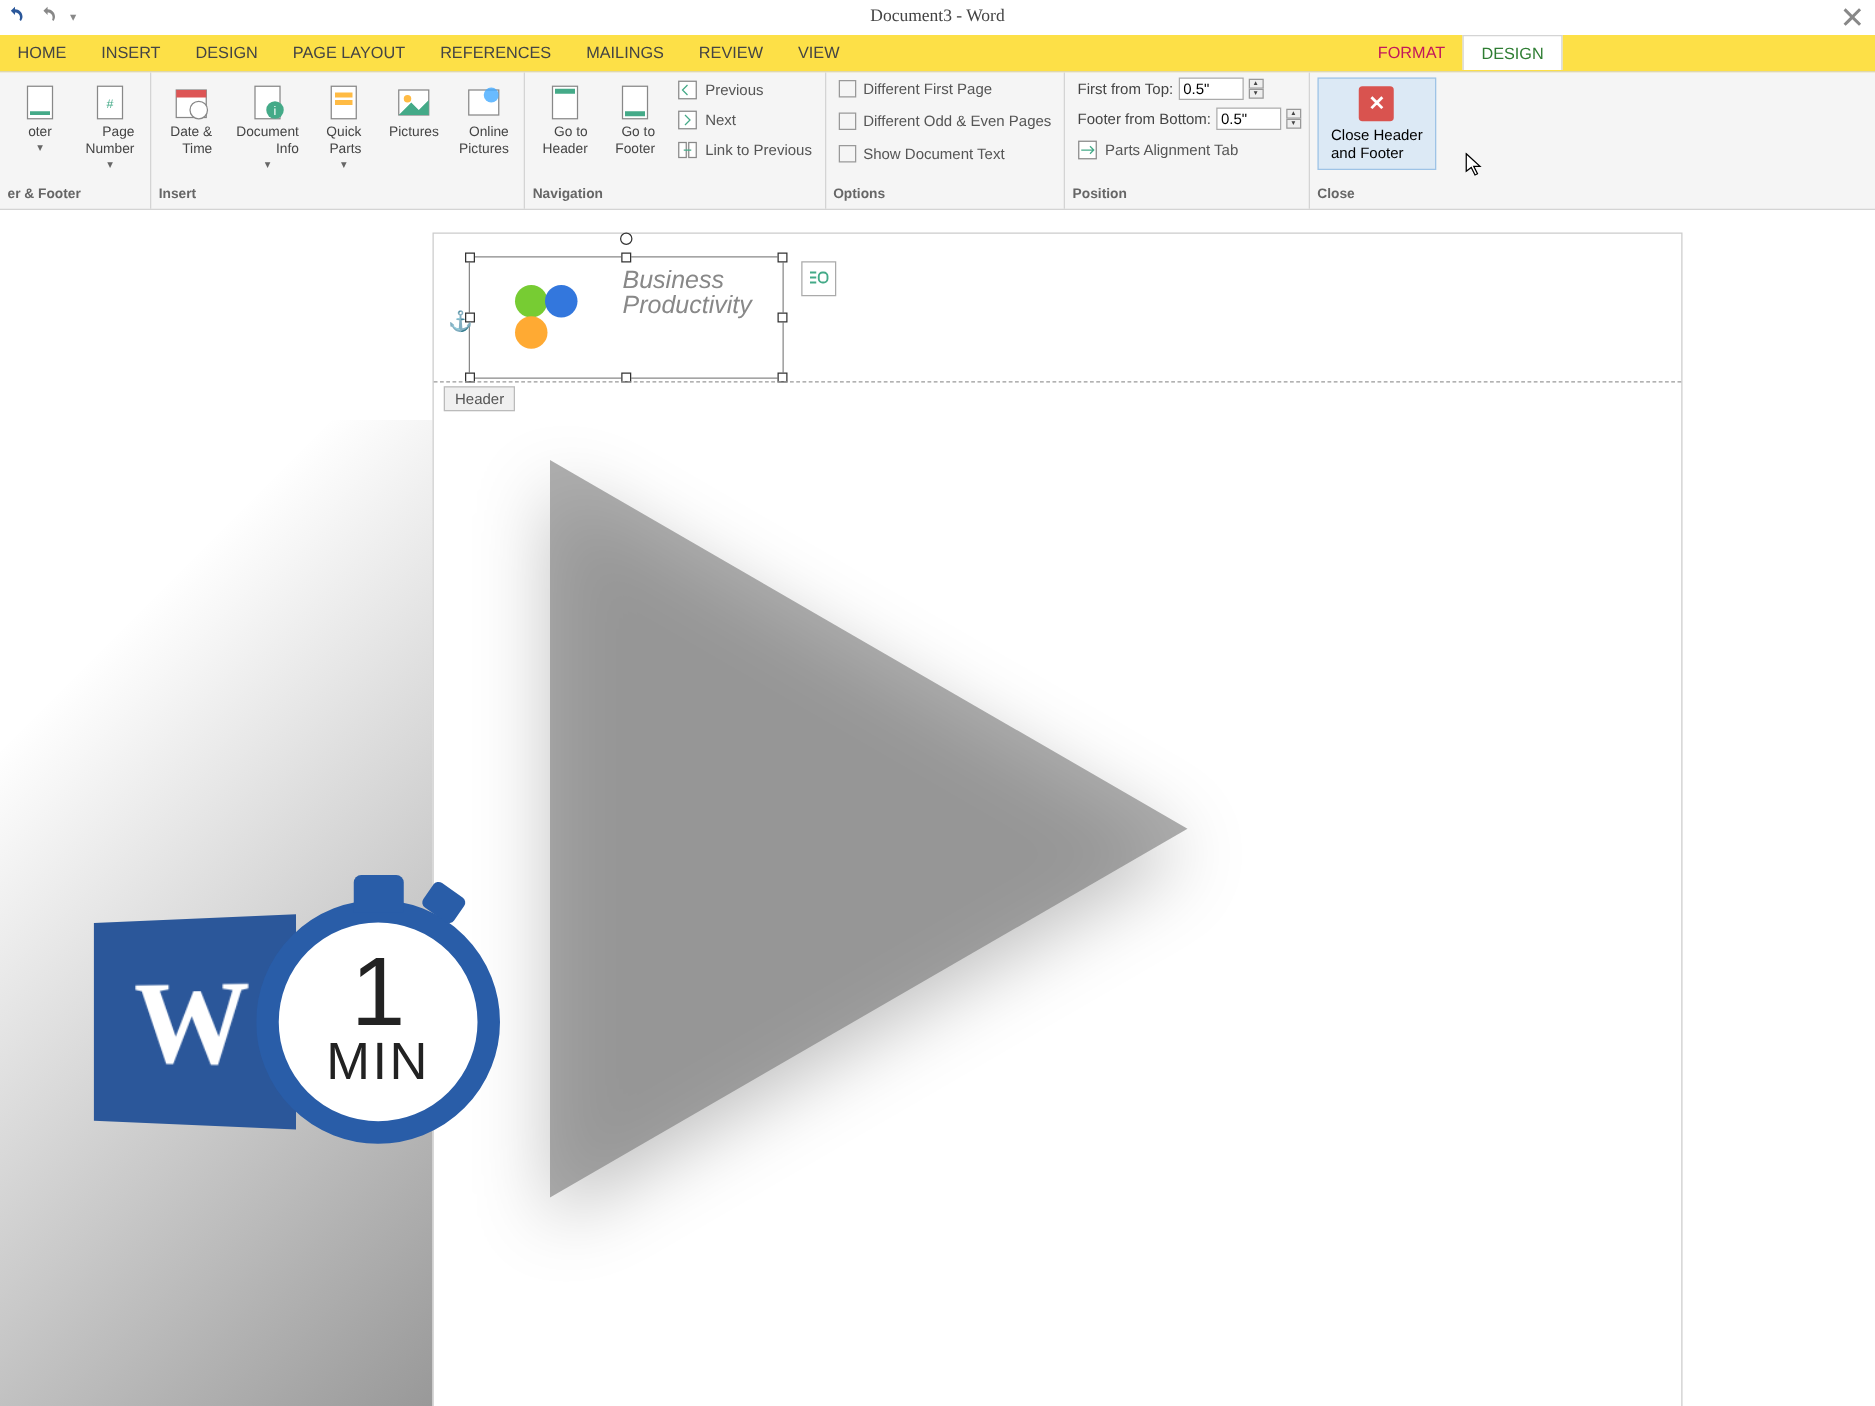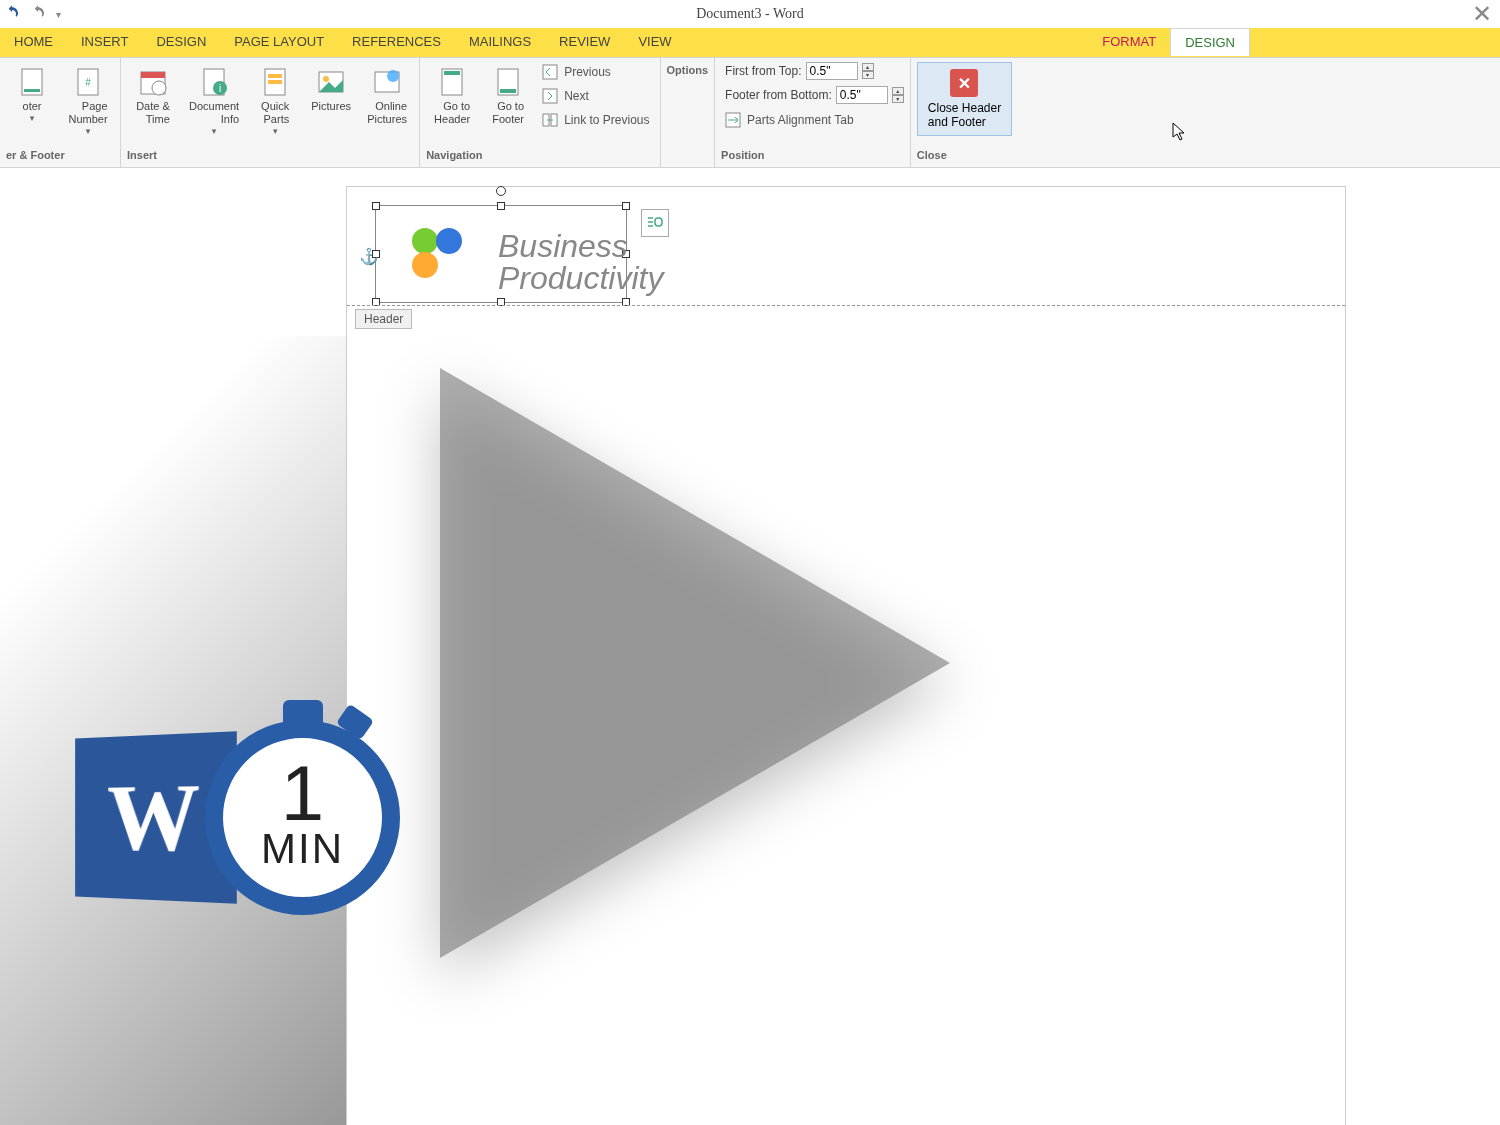--- a/index.html
+++ b/index.html
@@ -42,21 +42,21 @@
 .close-x { width: 28px; height: 28px; background: #d9534f; color: #fff; display: flex; align-items: center; justify-content: center; font-weight: bold; border-radius: 3px; }
 
 .canvas { position: absolute; top: 168px; left: 0; right: 0; bottom: 0; background: #fff; }
 .page { position: absolute; left: 346px; top: 18px; width: 1000px; height: 940px; background: #fff; border: 1px solid #ccc; }
 .sel-box { position: absolute; left: 28px; top: 18px; width: 252px; height: 98px; border: 1px solid #888; }
 .handle { position: absolute; width: 8px; height: 8px; background: #fff; border: 1px solid #333; }
 .rot { position: absolute; left: 50%; top: -20px; width: 10px; height: 10px; border: 1px solid #333; border-radius: 50%; background: #fff; transform: translateX(-50%); }
 .anchor-ic { position: absolute; left: 12px; top: 60px; color: #4a7fbf; font-size: 16px; }
 .logo-circ { width: 26px; height: 26px; border-radius: 50%; display: inline-block; }
 .logo-wrap { position: absolute; left: 36px; top: 22px; }
-.biz-text { font-family: cursive; font-style: italic; color: #888; font-size: 32px; position: absolute; left: 122px; top: 24px; line-height: 1; }
+.biz-text { font-family: cursive; font-style: italic; color: #888; font-size: 20px; position: absolute; left: 122px; top: 8px; line-height: 1; }
 .layout-btn { position: absolute; left: 294px; top: 22px; width: 28px; height: 28px; border: 1px solid #aaa; background: #fff; display: flex; align-items: center; justify-content: center; }
 .hdr-line { position: absolute; left: 0; right: 0; top: 118px; border-top: 1px dashed #999; }
 .hdr-tag { position: absolute; left: 8px; top: 122px; background: #f0f0f0; border: 1px solid #bbb; padding: 2px 8px; font-size: 12px; color: #555; }
 
 .play-tri { position: absolute; left: 440px; top: 200px; width: 0; height: 0; border-left: 510px solid rgba(120,120,120,0.6); border-top: 295px solid transparent; border-bottom: 295px solid transparent; filter: drop-shadow(0 20px 30px rgba(0,0,0,0.4)); }
 .gradient-bg { position: absolute; left: 0; top: 168px; width: 350px; height: 960px; background: linear-gradient(135deg, rgba(0,0,0,0) 20%, rgba(80,80,80,0.7) 100%); }
 
 .badge { position: absolute; left: 70px; bottom: 210px; display: flex; align-items: center; }
 .wlogo { width: 165px; height: 165px; background: #2b579a; display: flex; align-items: center; justify-content: center; transform: perspective(400px) rotateY(-12deg); }
 .wlogo span { color: #fff; font-size: 95px; font-weight: bold; font-family: Georgia, serif; }
@@ -233,20 +233,36 @@
                 <path d="M5 8 H11" stroke="#4a8"></path>
               </svg></span>
             <span>Link to Previous</span>
           </div>
       </div>
     </div>
     <div class="group-label">Navigation</div>
   </div>
 
   <div class="group">
+    <div class="group-body">
+      <div class="vcol" style="gap:8px;">
+        <label class="sbtn">
+            <span class="chk"></span>
+            <span>Different First Page</span>
+          </label>
+        <label class="sbtn">
+            <span class="chk"></span>
+            <span>Different Odd &amp; Even Pages</span>
+          </label>
+        <label class="sbtn">
+            <span class="chk"></span>
+            <span>Show Document Text</span>
+          </label>
+      </div>
+    </div>
     <div class="group-label">Options</div>
   </div>
 
   <div class="group">
     <div class="group-body">
       <div class="vcol" style="gap:6px;">
         <div class="posrow">
           <span class="sico"><svg viewBox="0 0 16 16">
                 <rect x="1" y="1" width="14" height="14" fill="#fff" stroke="#888"></rect>
                 <path d="M8 3 L8 8 M5 5 L8 2 L11 5" stroke="#4a8" fill="none"></path>

